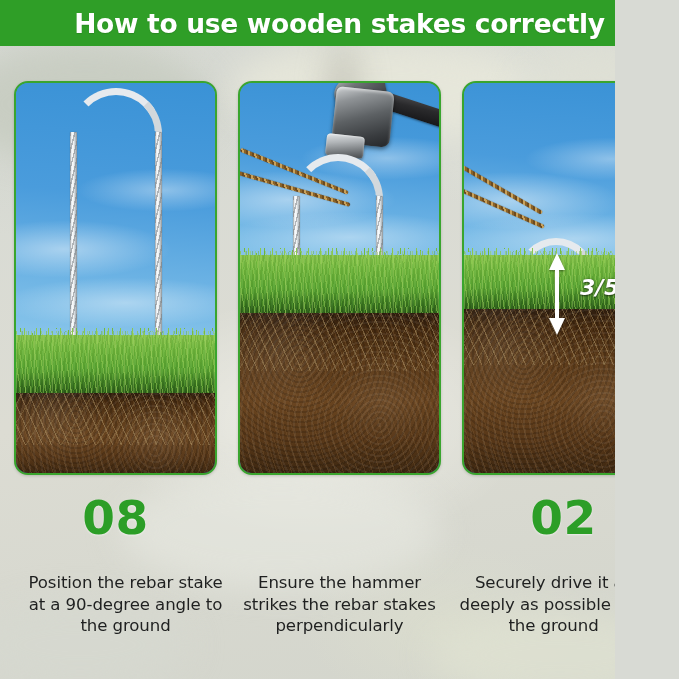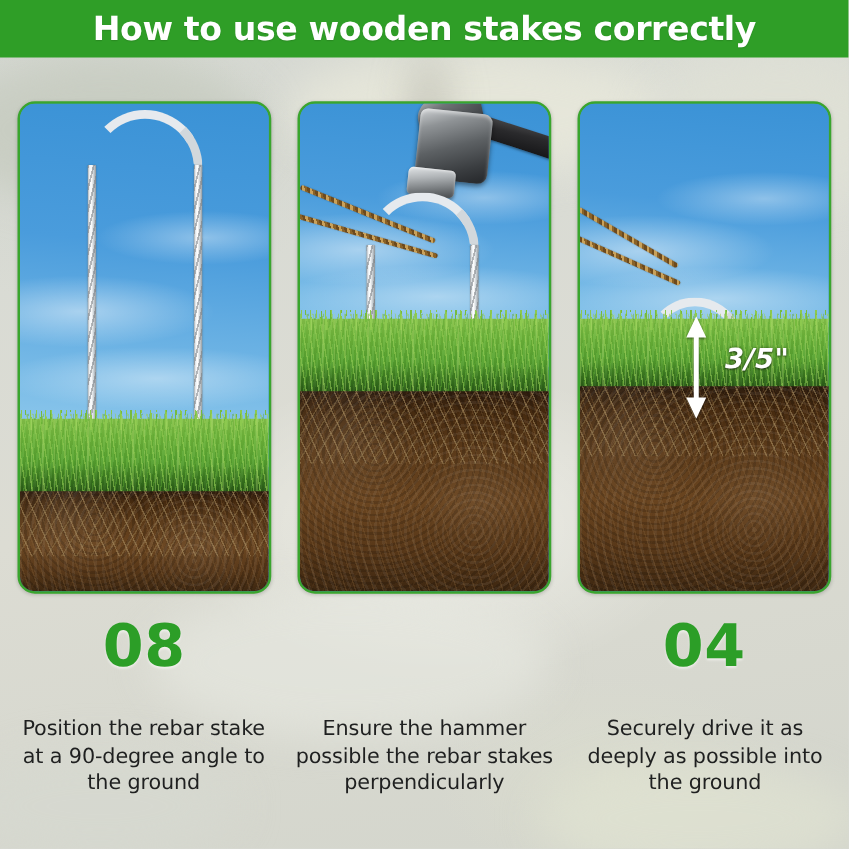--- a/index.html
+++ b/index.html
@@ -8,21 +8,21 @@
   }
   body {
     width: 679px;
     height: 679px;
     overflow: hidden;
     font-family: "DejaVu Sans", sans-serif;
     background: #d8dad4;
   }
   #page {
     position: relative;
-    width: 679px;
+    width: 615px;
     height: 679px;
     overflow: hidden;
     background:
       radial-gradient(ellipse 300px 180px at 52% 62%, rgba(255,255,250,0.55), rgba(255,255,250,0) 70%),
       radial-gradient(ellipse 260px 150px at 12% 20%, rgba(210,214,206,0.8), rgba(210,214,206,0) 72%),
       radial-gradient(ellipse 240px 160px at 88% 16%, rgba(226,228,218,0.85), rgba(226,228,218,0) 70%),
       radial-gradient(ellipse 200px 120px at 72% 92%, rgba(219,221,206,0.9), rgba(219,221,206,0) 70%),
       linear-gradient(170deg, #d5d8d2 0%, #d9dbd4 28%, #dcdcd3 55%, #d3d5cc 100%);
   }
   
@@ -268,21 +268,21 @@
   }
 
   
   #captions {
     position: absolute;
     left: 8px;
     top: 572px;
     width: 663px;
     height: 80px;
     display: flex;
-    justify-content: space-between;
+    justify-content: center;
     z-index: 5;
   }
   .caption {
     width: 214px;
     text-align: center;
     color: #1f2020;
     font-family: "DejaVu Sans", sans-serif;
     font-size: 16.6px;
     line-height: 21.5px;
     letter-spacing: -0.1px;
@@ -394,22 +394,22 @@
         </svg>
 
         <div class="measure-label" style="left:116px; top:192px;">3/5"</div>
       </div>
     </div>
 
   </div>
 
   <div id="numbers">
     <div class="step-number">08</div>
-    <div class="step-number">04</div>
+    <div class="step-number">02</div>
   </div>
 
   <div id="captions">
     <div class="caption">Position the rebar stake at a 90-degree angle to the ground</div>
-    <div class="caption">Ensure the hammer possible the rebar stakes perpendicularly</div>
+    <div class="caption">Ensure the hammer strikes the rebar stakes perpendicularly</div>
     <div class="caption">Securely drive it as deeply as possible into the ground</div>
   </div>
 
 </div>
 
 </body></html>

